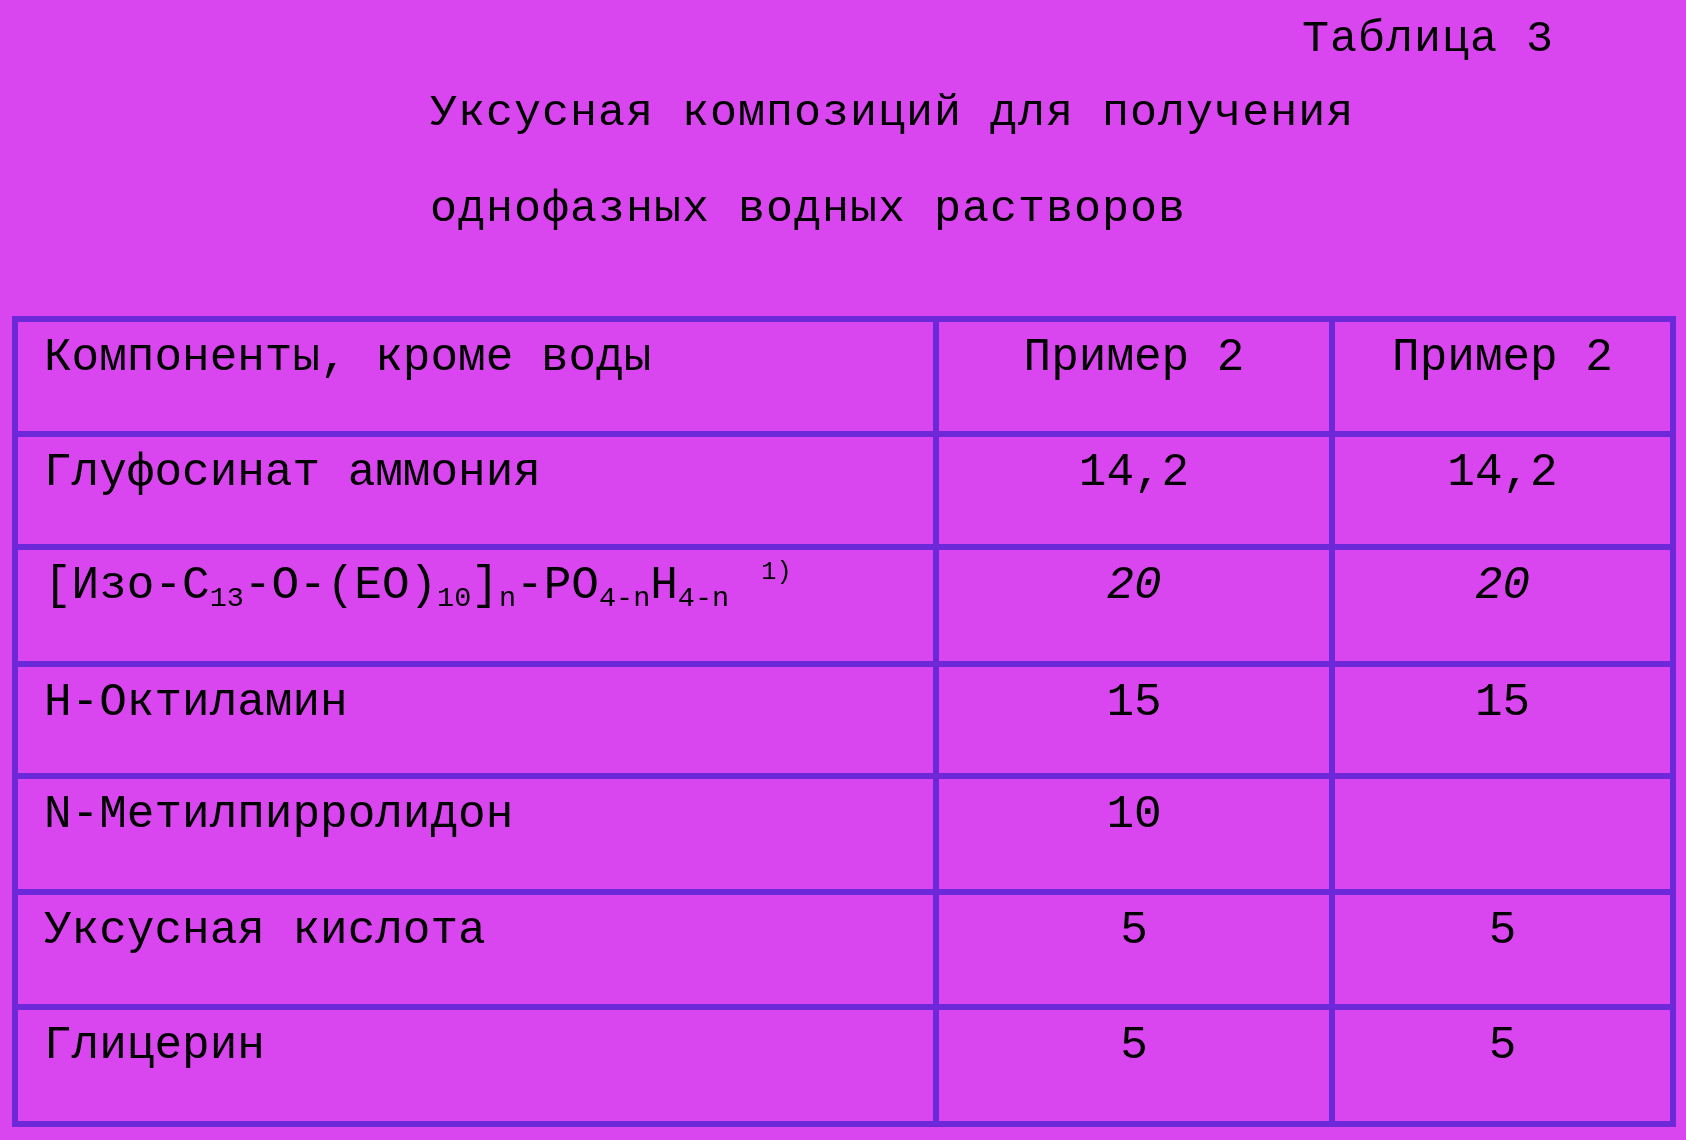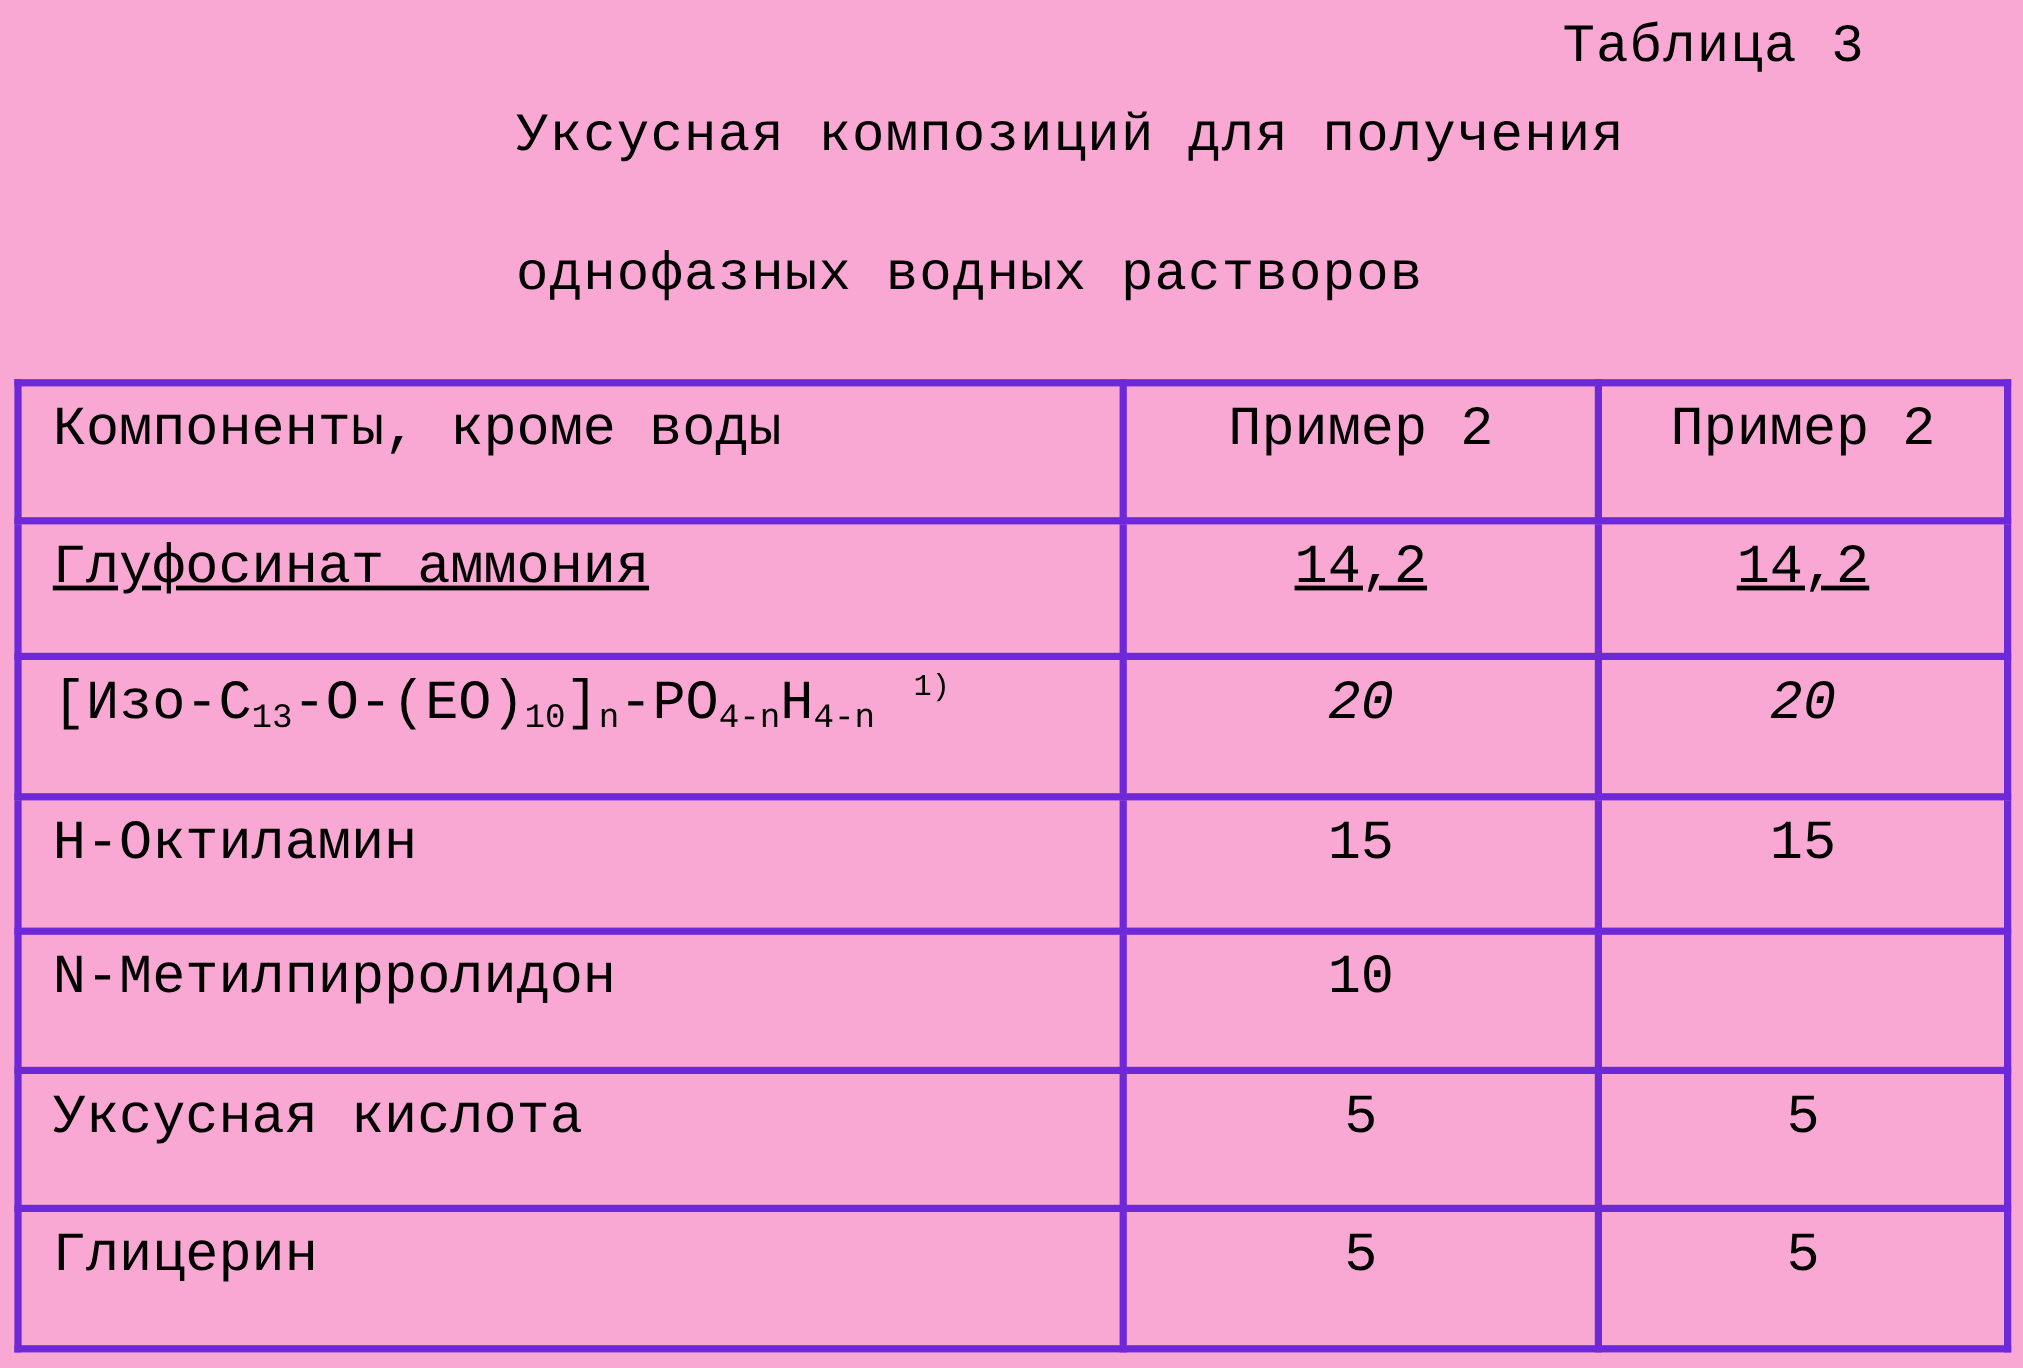--- a/index.html
+++ b/index.html
@@ -4,21 +4,21 @@
 <style>
   html, body {
     margin: 0;
     padding: 0;
     background: #ffffff;
   }
   .page {
     position: relative;
     width: 1686px;
     height: 1140px;
-    background: #f9a8d4;
+    background: #d946ef;
     color: #000000;
     font-family: "Liberation Mono", "DejaVu Sans Mono", monospace;
     overflow: hidden;
   }
   .caption {
     position: absolute;
     top: 14px;
     left: 1302px;
     font-size: 45px;
     letter-spacing: 1px;
@@ -27,21 +27,21 @@
   .title-line1 {
     position: absolute;
     top: 88px;
     left: 430px;
     font-size: 45px;
     letter-spacing: 1px;
     white-space: nowrap;
   }
   .title-line2 {
     position: absolute;
-    top: 204px;
+    top: 184px;
     left: 430px;
     font-size: 45px;
     letter-spacing: 1px;
     white-space: nowrap;
   }
   table.main {
     position: absolute;
     top: 316px;
     left: 12px;
     width: 1658px;
@@ -97,21 +97,21 @@
       <col class="c-ex1">
       <col class="c-ex2">
     </colgroup>
     <tbody>
       <tr style="height:115px;">
         <th class="comp-cell">Компоненты, кроме воды</th>
         <th class="val-cell">Пример 2</th>
         <th class="val-cell">Пример 2</th>
       </tr>
 
-      <tr style="height:113px;text-decoration:underline;">
+      <tr style="height:113px;">
         <td class="comp-cell">Глуфосинат аммония</td>
         <td class="val-cell">14,2</td>
         <td class="val-cell">14,2</td>
       </tr>
 
       <tr style="height:117px;">
         <td class="comp-cell"><span><span>[Изо-C</span><sub class="fsub">13</sub><span>-O-(EO)</span><sub class="fsub">10</sub><span>]</span><sub class="fsub">n</sub><span>-PO</span><sub class="fsub">4-n</sub><span>H</span><sub class="fsub">4-n</sub><sup class="fnote">1)</sup></span></td>
         <td class="val-cell italic-val">20</td>
         <td class="val-cell italic-val">20</td>
       </tr>

